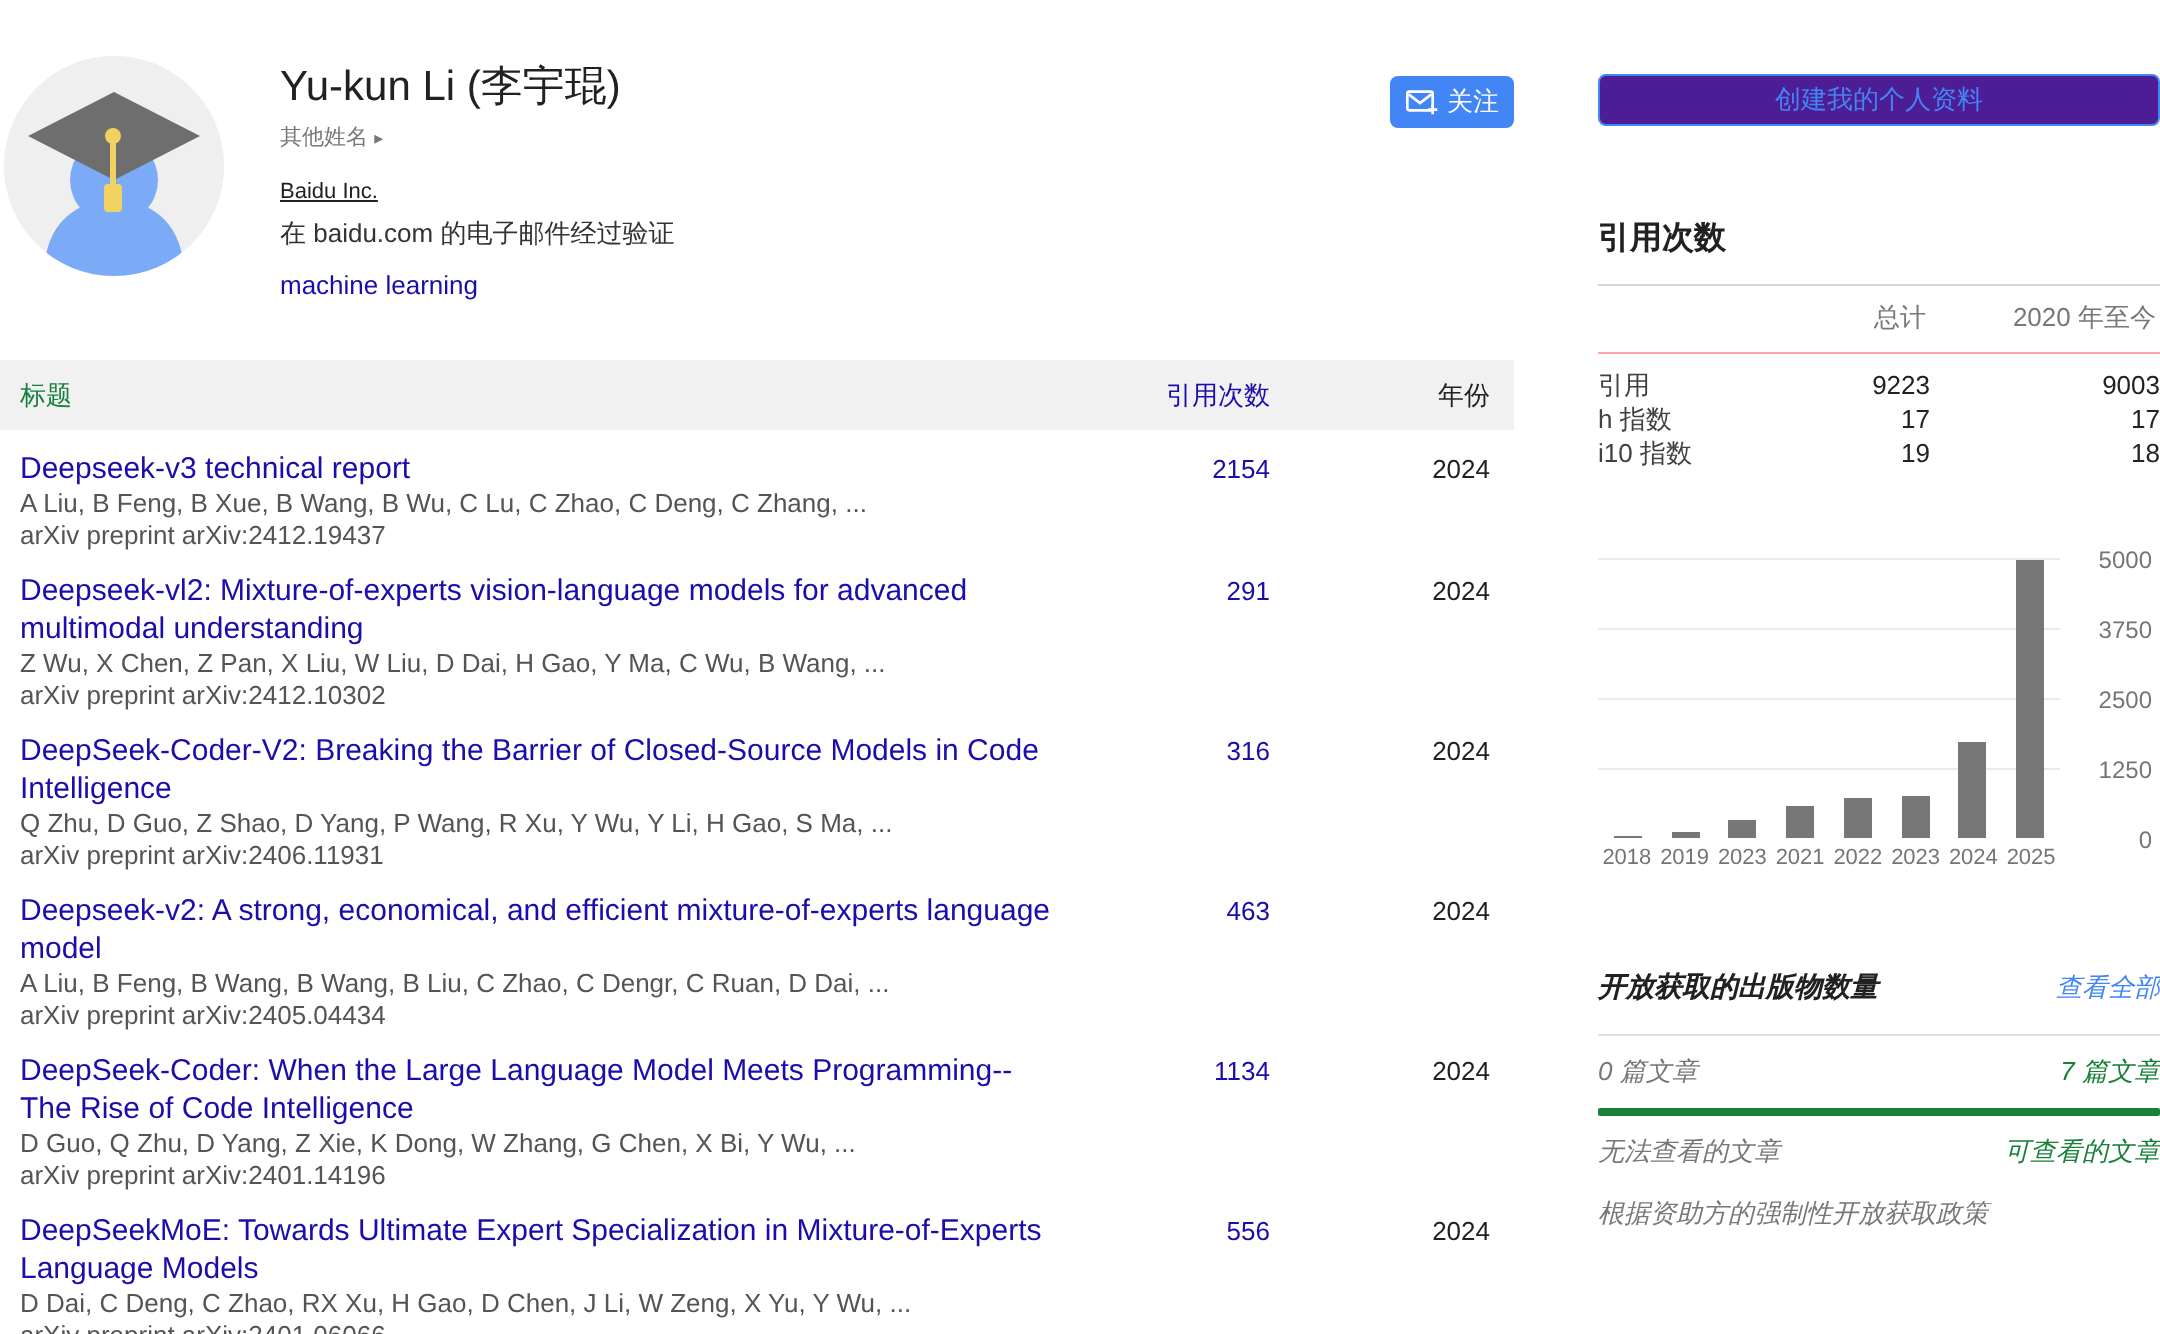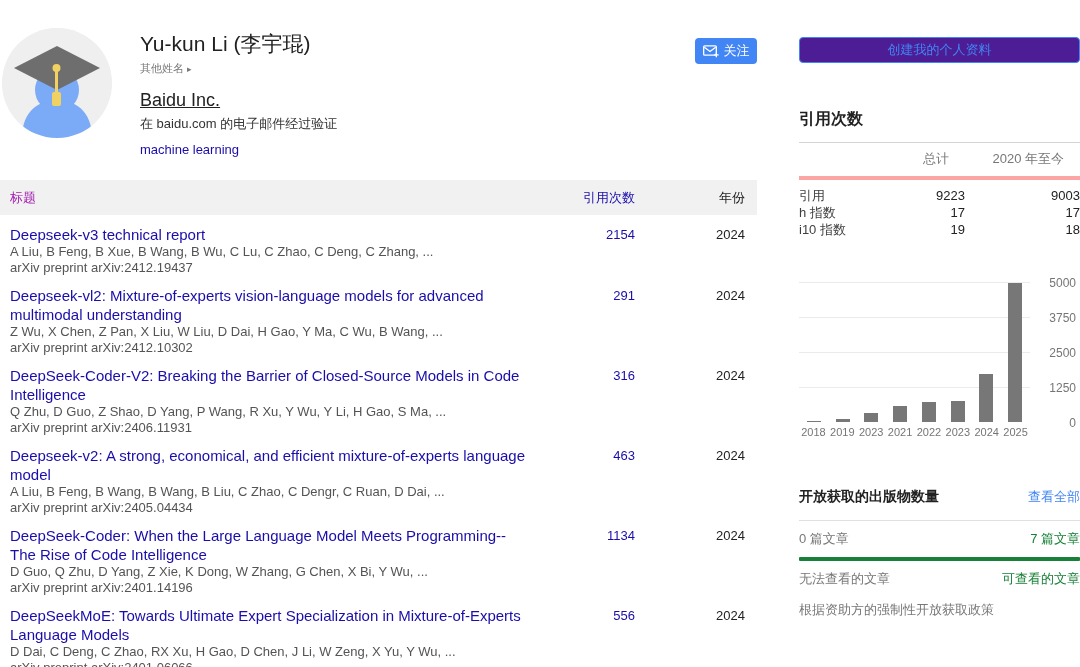--- a/index.html
+++ b/index.html
@@ -10,74 +10,74 @@
   
   .main { position:absolute; left:0; top:0; width:757px; }
 
   .avatar { position:absolute; left:2px; top:13px; width:110px; height:110px;
             border-radius:50%; overflow:hidden; background:#f0f0f0; }
 
   .profile-info { position:absolute; left:140px; top:16px; width:540px; }
   .p-name { font-size:21px; color:#212121; line-height:26px; }
   .p-other { font-size:11px; color:#777; margin-top:4px; }
   .p-other .caret { font-size:9px; color:#777; }
-  .p-aff { font-size:18px; color:#212121; text-decoration:underline; margin-top:14px; display:inline-block; cursor:pointer; }
+  .p-aff { font-size:11px; color:#212121; text-decoration:underline; margin-top:14px; display:inline-block; cursor:pointer; }
   .p-verified { font-size:13px; color:#333; margin-top:4px; }
   .p-interest { font-size:13px; color:#1a0dab; margin-top:9px; display:inline-block; cursor:pointer; }
 
   .follow-btn { position:absolute; left:695px; top:23px; width:62px; height:26px;
                 background:#4285f4; border:none; border-radius:4px; color:#fff;
                 font-size:13px; display:flex; align-items:center; justify-content:center;
                 gap:5px; cursor:pointer; font-family:inherit; }
 
   
   .pubs { position:absolute; left:0; top:165px; width:757px; }
   .pub-head { display:flex; align-items:center; height:35px; background:#f1f1f1; font-size:13px; }
-  .ph-title { flex:1; padding-left:10px; color:#a21caf; cursor:pointer; }
+  .ph-title { flex:1; padding-left:10px; color:#15803d; cursor:pointer; }
   .ph-cited { width:98px; padding-right:10px; text-align:right; color:#1a0dab; cursor:pointer; flex-shrink:0; }
   .ph-year  { width:112px; padding-right:12px; text-align:right; color:#222; flex-shrink:0; }
 
   .pub-row { display:flex; padding-top:10px; }
   .pr-main { flex:1; padding-left:10px; padding-right:16px; min-width:0; }
   .pr-title { font-size:15px; line-height:19px; color:#1a0dab; cursor:pointer; }
   .pr-authors, .pr-venue { font-size:13px; line-height:16px; color:#545454; }
   .pr-cited { width:98px; padding-right:10px; text-align:right; font-size:13px; line-height:19px;
               color:#1a0dab; cursor:pointer; flex-shrink:0; }
   .pr-year { width:112px; padding-right:12px; text-align:right; font-size:13px; line-height:19px;
              color:#222; flex-shrink:0; }
 
   
   .sidebar { position:absolute; left:799px; top:0; width:281px; }
   .create-btn { margin-top:22px; width:100%; height:26px; background:#4c1d95;
                 border:1px solid #4285f4; border-radius:4px; color:#4285f4;
                 font-size:13px; cursor:pointer; font-family:inherit; }
 
   .cites-title { margin-top:46px; font-size:16px; color:#212121; font-weight:bold; cursor:pointer; }
   .cites-table { margin-top:12px; border-top:1px solid #d5d5d5; }
-  .ct-head { display:flex; padding:7px 16px 8px 0; border-bottom:4px solid #fca5a5; font-size:13px; color:#777; }
+  .ct-head { display:flex; padding:7px 2px 8px 0; border-bottom:1px solid #fca5a5; font-size:13px; color:#777; }
   .ct-row  { display:flex; font-size:13px; line-height:17px; }
   .ct-rows { padding-top:7px; }
   .ct-label { flex:1; color:#404040; }
   .ct-all   { width:85px; text-align:right; color:#222; }
   .ct-since { width:115px; text-align:right; color:#222; }
 
   
   .chart { position:relative; margin-top:44px; height:160px; }
   .plot { position:absolute; left:0; top:0; width:231px; height:140px; }
   .gridline { position:absolute; left:0; width:231px; height:1px; background:#ebebeb; }
   .bars { position:absolute; left:0; bottom:0; width:231px; height:140px;
           display:flex; align-items:flex-end; justify-content:space-between; padding:0 8px; }
   .bar { width:14px; background:#777; cursor:pointer; }
   .xlabels { position:absolute; left:0; top:144px; width:231px; display:flex;
              justify-content:space-between; padding:0 0; }
   .xlabels span { width:29px; text-align:center; font-size:11px; color:#757575; }
   .ylabel { position:absolute; right:4px; width:46px; text-align:right; font-size:12px; color:#757575; }
 
   
-  .oa { margin-top:46px; }
+  .oa { margin-top:46px;font-style:italic; }
   .oa-head { display:flex; align-items:baseline; }
   .oa-title { flex:1; font-size:14px; font-weight:bold; color:#212121; }
   .oa-viewall { font-size:13px; color:#4285f4; cursor:pointer; }
   .oa-counts { display:flex; margin-top:14px; padding-top:9px; border-top:1px solid #e0e0e0; font-size:13px;gap:24px; }
   .oa-unavail-count { flex:1; color:#777; }
   .oa-avail-count { color:#188038; }
   .oa-meter { margin-top:9px; height:4px; background:#188038; border-radius:1px; }
   .oa-labels { display:flex; margin-top:9px; font-size:13px; }
   .oa-unavail-label { flex:1; color:#777; }
   .oa-avail-label { color:#188038; cursor:pointer; }

